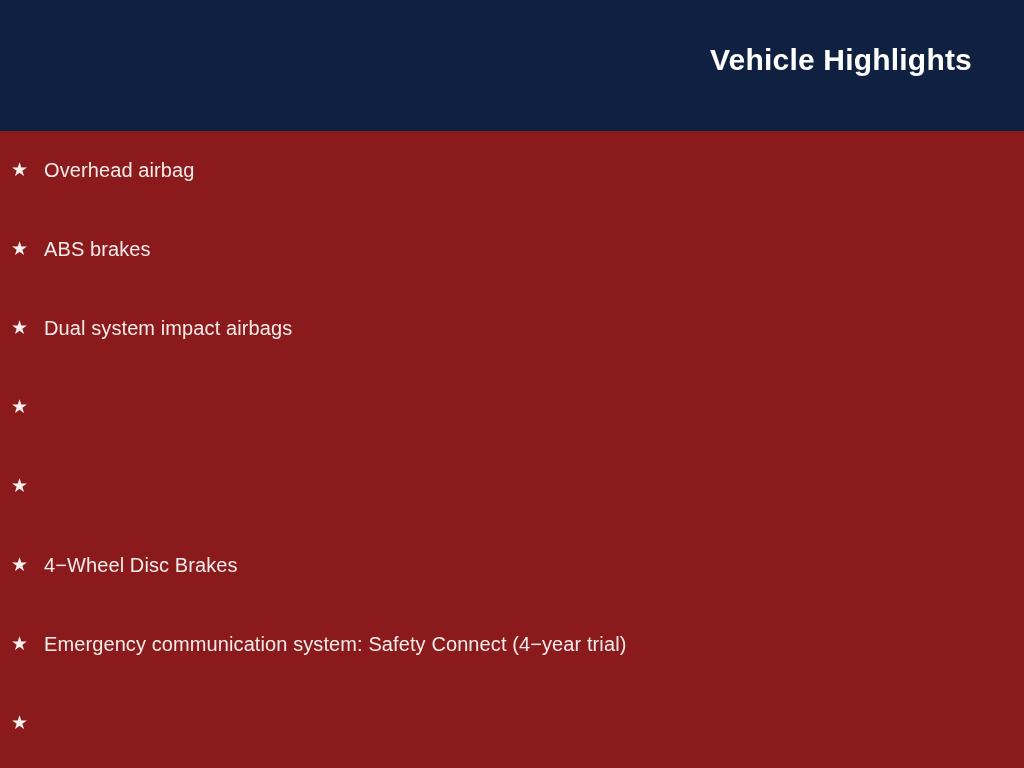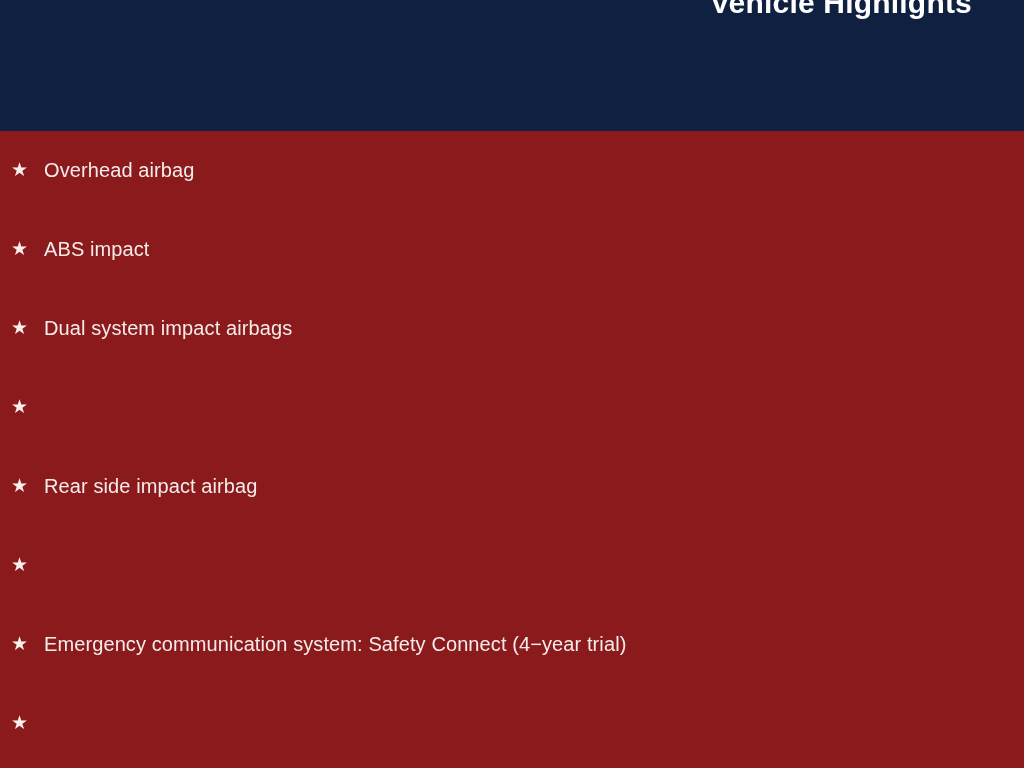--- a/index.html
+++ b/index.html
@@ -26,21 +26,21 @@
   
   #header {
     position: absolute;
     left: 0;
     top: 0;
     width: 1024px;
     height: 131px;
     background: #0f2040;   
     box-sizing: border-box;
     display: flex;
-    align-items: flex-start;
+    align-items: center;
     justify-content: flex-end;
     padding-right: 52px;
   }
 
   #header-title {
     color: #ffffff;
     font-size: 30px;
     font-weight: bold;
     letter-spacing: 0.2px;
     line-height: 1;
@@ -102,35 +102,35 @@
     <div id="header-title">Vehicle Highlights</div>
   </div>
 
   <ul id="highlights-list">
       <li class="highlight-item" style="top: 20px;">
         <span class="bullet-star">★</span>
         <span class="highlight-label">Overhead airbag</span>
       </li>
       <li class="highlight-item" style="top: 99px;">
         <span class="bullet-star">★</span>
-        <span class="highlight-label">ABS impact</span>
+        <span class="highlight-label">ABS brakes</span>
       </li>
       <li class="highlight-item" style="top: 178px;">
         <span class="bullet-star">★</span>
         <span class="highlight-label">Dual system impact airbags</span>
       </li>
       <li class="highlight-item" style="top: 257px;">
         <span class="bullet-star">★</span>
       </li>
       <li class="highlight-item" style="top: 336px;">
         <span class="bullet-star">★</span>
-        <span class="highlight-label">Rear side impact airbag</span>
       </li>
       <li class="highlight-item" style="top: 415px;">
         <span class="bullet-star">★</span>
+        <span class="highlight-label">4−Wheel Disc Brakes</span>
       </li>
       <li class="highlight-item" style="top: 494px;">
         <span class="bullet-star">★</span>
         <span class="highlight-label">Emergency communication system: Safety Connect (4−year trial)</span>
       </li>
       <li class="highlight-item" style="top: 573px;">
         <span class="bullet-star">★</span>
       </li>
     </ul>
 

